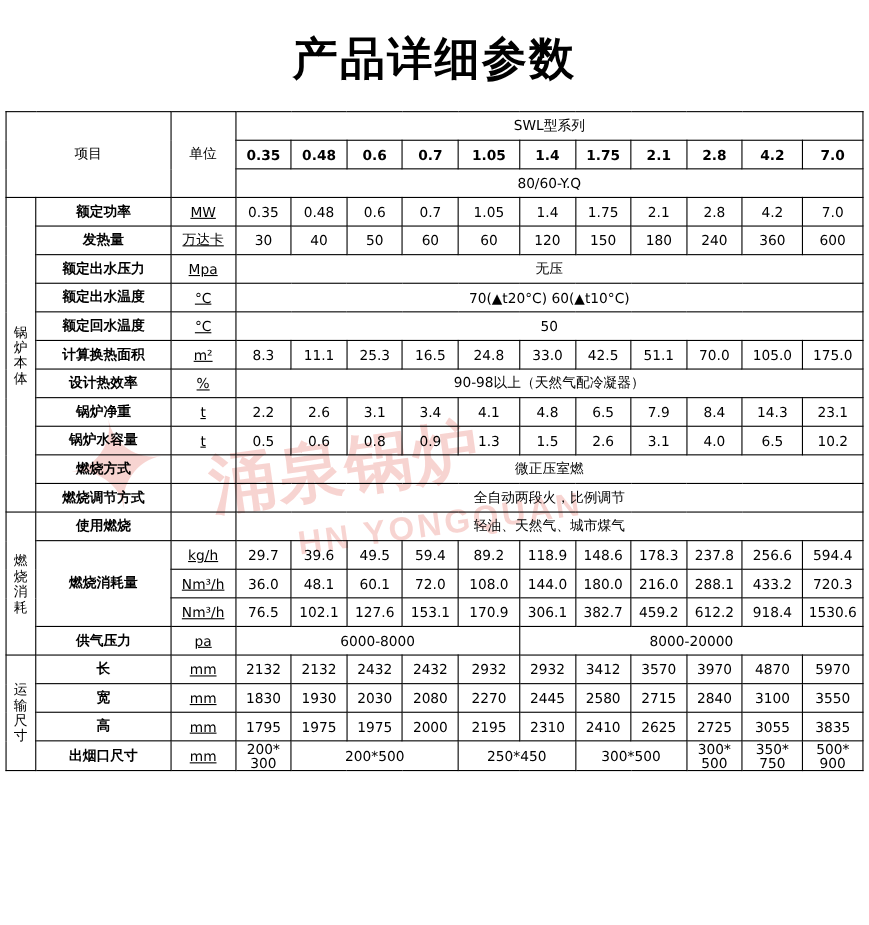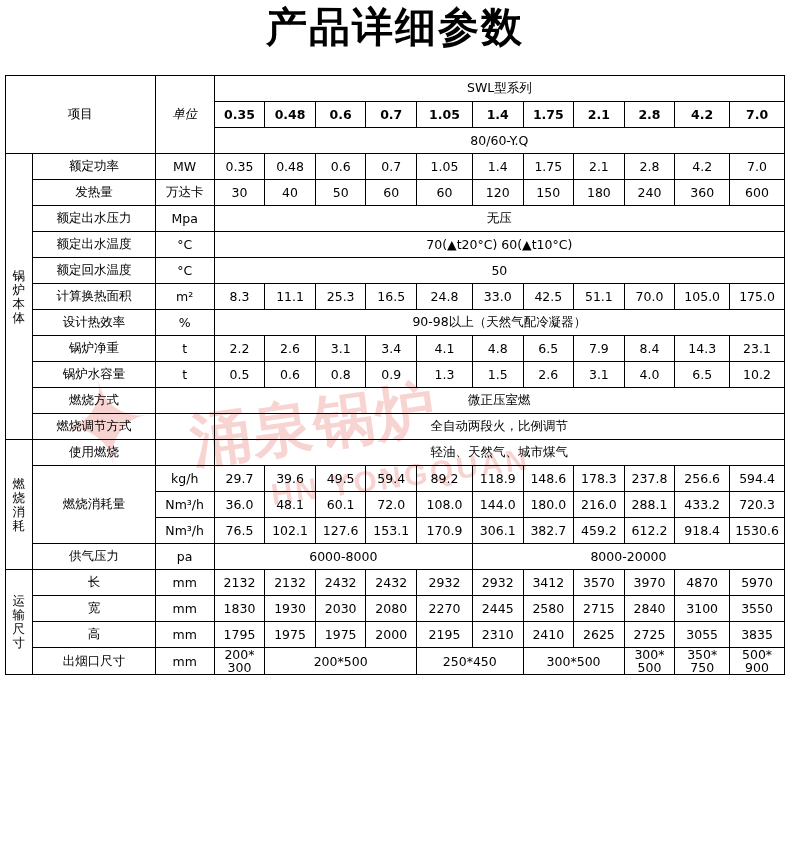--- a/index.html
+++ b/index.html
@@ -19,20 +19,21 @@
     width: 790px;
     height: 841px;
     position: relative;
     box-sizing: border-box;
   }
   .title {
     text-align: center;
     font-size: 41px;
     font-weight: bold;
     letter-spacing: 2px;
+    padding-top: 26px;
     padding-bottom: 20px;
     font-family: "DejaVu Sans", "Liberation Sans", sans-serif;
   }
   .watermark {
     position: absolute;
     left: 60px;
     top: 330px;
     width: 670px;
     height: 250px;
     pointer-events: none;
@@ -94,31 +95,32 @@
   td.sidecat {
     font-size: 16px;
     font-weight: normal;
     letter-spacing: 1px;
     width: 26px;
     line-height: 1.12;
   }
   td.itemname {
     font-size: 13px;
     white-space: nowrap;
+    font-weight: bold;
   }
   td.unit {
     font-size: 12.5px;
     width: 52px;
+    text-decoration: underline;
   }
   td.hdr-item {
     font-size: 17px;
   }
   td.hdr-unit {
     font-size: 17px;
-    font-style: italic;
   }
   td.series {
     font-size: 13.5px;
   }
   td.model {
     font-size: 13.5px;
     font-weight: bold;
   }
   td.num {
     font-size: 12.5px;

